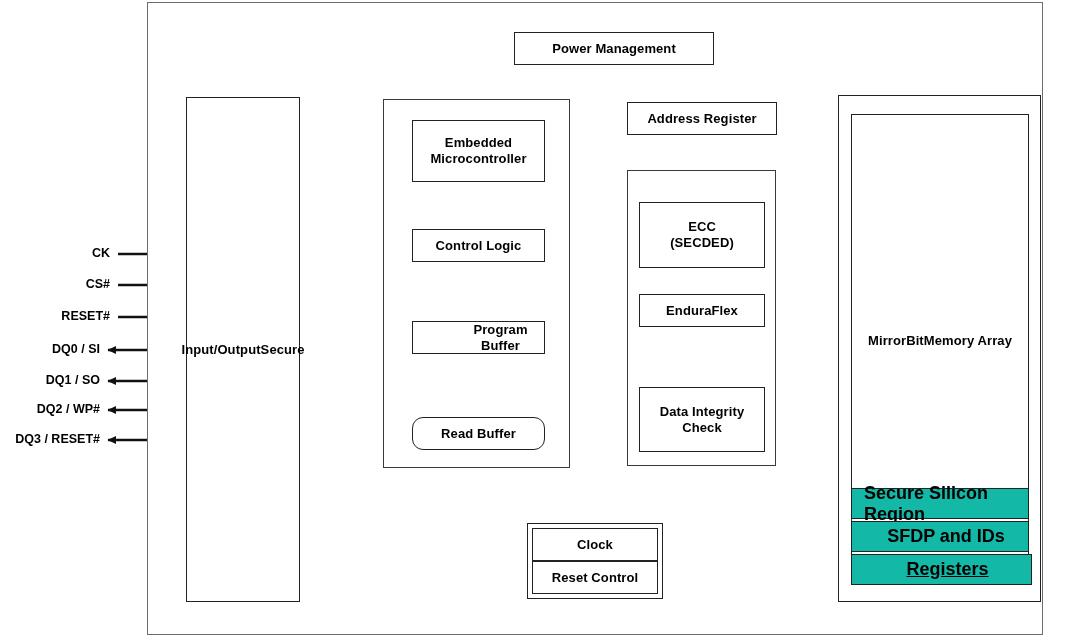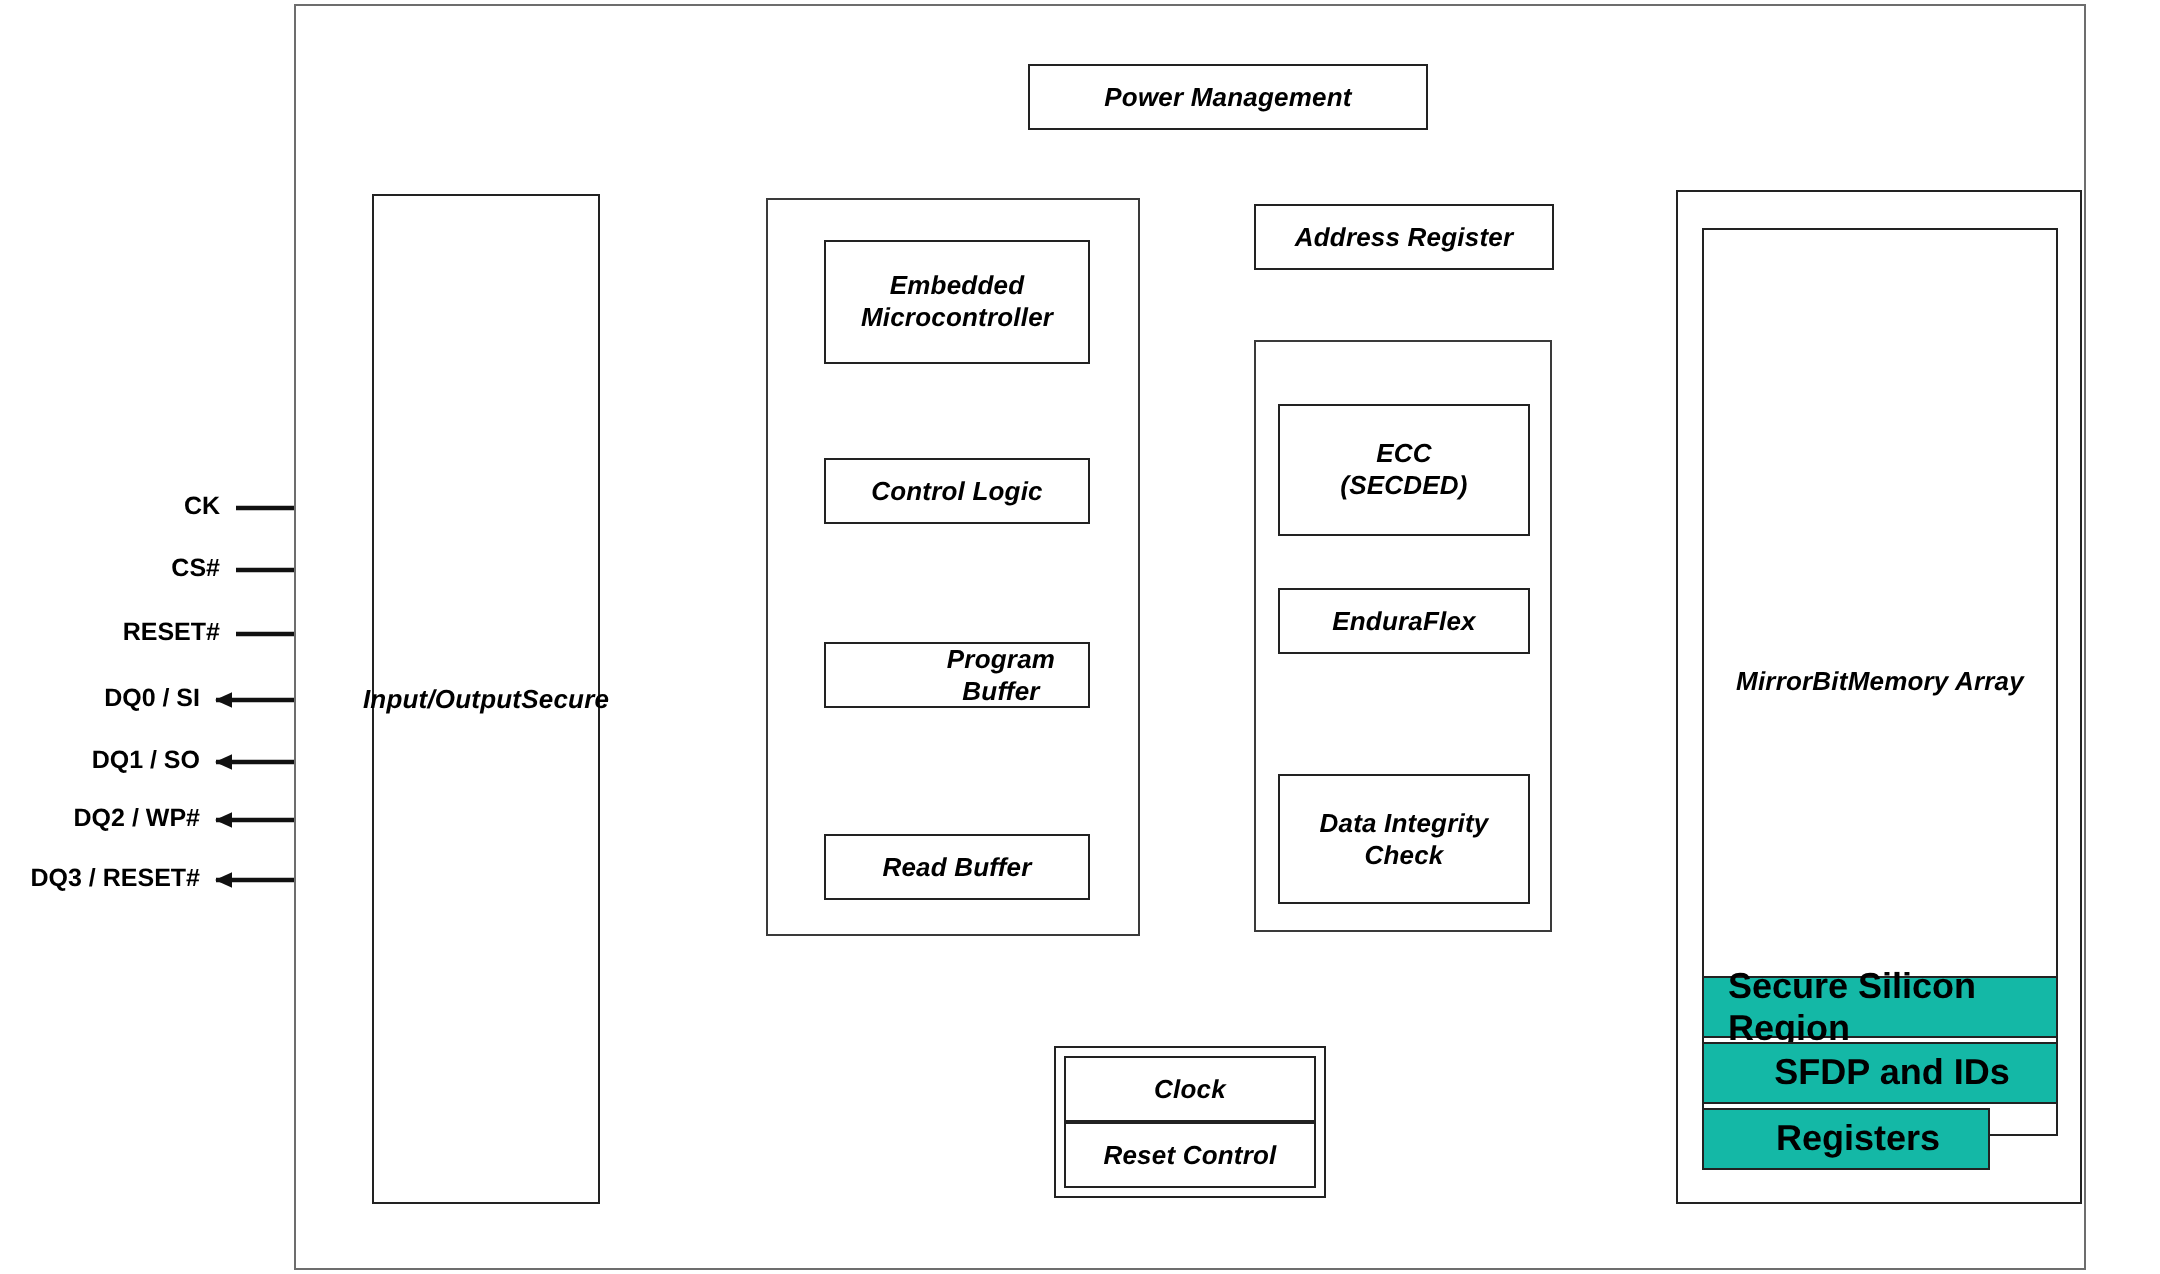--- a/index.html
+++ b/index.html
@@ -34,21 +34,20 @@
     display: flex;
     align-items: center;
     justify-content: center;
     text-align: center;
     font-weight: bold;
     font-size: 13px;
     line-height: 1.22;
     letter-spacing: 0.1px;
     color: #000000;
     z-index: 3;
-    font-style: italic;
   }
   .container-box {
     border: 1.2px solid #3a3a3a;
     background: transparent;
     z-index: 2;
   }
   .outer-frame {
     position: absolute;
     left: 147px;
     top: 2px;
@@ -171,21 +170,21 @@
 
   <div class="box" style="left:412px; top:120px; width:133px; height:62px; flex-direction:column;">
     <span>Embedded</span>
     <span>Microcontroller</span>
   </div>
 
   <div class="box" style="left:412px; top:229px; width:133px; height:33px;">Control Logic</div>
 
   <div class="box" style="left:412px; top:321px; width:133px; height:33px;padding-left:44px;">Program Buffer</div>
 
-  <div class="box" style="left:412px; top:417px; width:133px; height:33px;">Read Buffer</div>
+  <div class="box" style="left:412px; top:417px; width:133px; height:33px;border-radius:11px;">Read Buffer</div>
 
   <div class="box" style="left:627px; top:102px; width:150px; height:33px;">Address Register</div>
 
   <div class="box container-box" style="left:627px; top:170px; width:149px; height:296px;"></div>
 
   <div class="box" style="left:639px; top:178px; width:126px; height:66px; flex-direction:column;margin-top:24px;">
     <span>ECC</span>
     <span>(SECDED)</span>
   </div>
 
@@ -198,19 +197,19 @@
 
   <div class="box container-box" style="left:838px; top:95px; width:203px; height:507px; border-color:#222222;"></div>
 
   <div class="box" style="left:851px; top:114px; width:178px; height:454px; flex-direction:row;">
     <span>MirrorBit</span>
     <span>Memory Array</span>
   </div>
 
   <div class="mem-sub" style="left:851px; top:488px; width:178px; height:31px;">Secure Silicon Region</div>
   <div class="mem-sub" style="left:851px; top:521px; width:178px; height:31px;">SFDP and IDs</div>
-  <div class="mem-sub" style="left:851px; top:554px; width:144px; height:31px;">Registers</div>
+  <div class="mem-sub" style="left:851px; top:554px; width:181px; height:31px;text-decoration:underline;">Registers</div>
 
   <div class="stack-outer" style="left:527px; top:523px; width:136px; height:76px;"></div>
   <div class="box" style="left:532px; top:561px; width:126px; height:33px;">Reset Control</div>
   <div class="box" style="left:532px; top:528px; width:126px; height:33px;">Clock</div>
 
 </div>
 
 </body></html>

